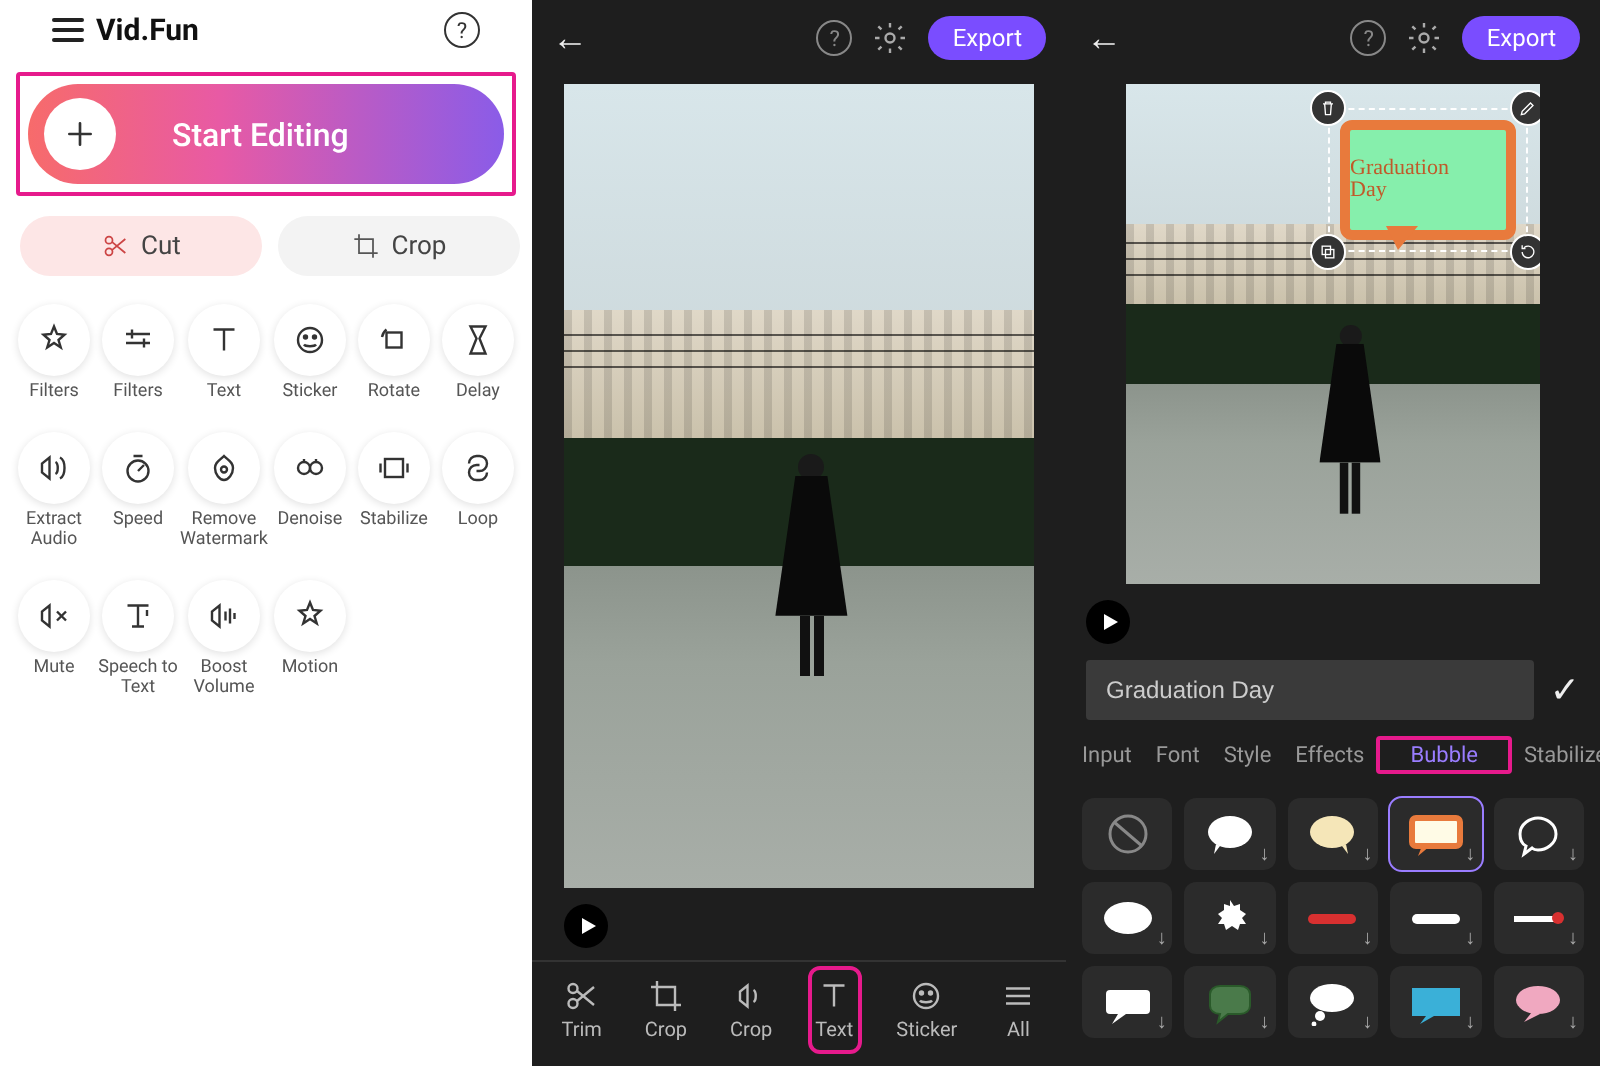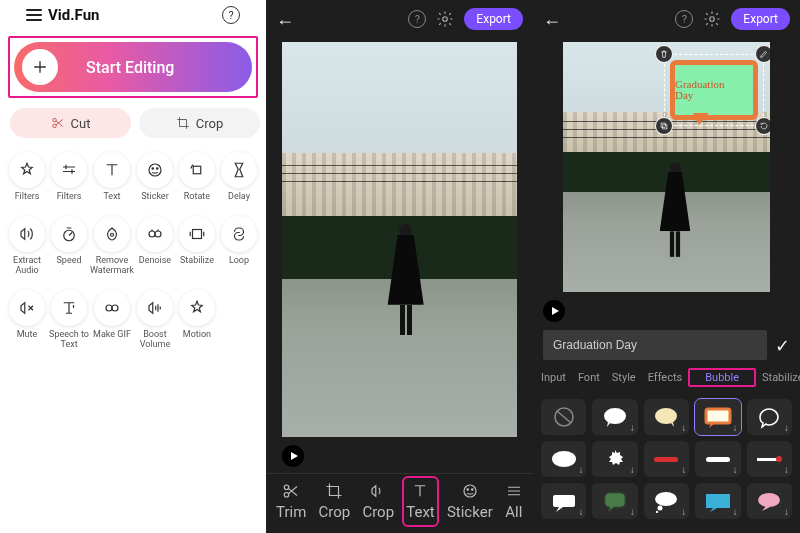--- a/index.html
+++ b/index.html
@@ -43,21 +43,21 @@
 .ground { position: absolute; top: 60%; left: 0; right: 0; bottom: 0; background: linear-gradient(#8c948c 0%, #9aa29a 30%, #a8aea8 100%); }
 .person { position: absolute; left: 42%; top: 46%; width: 50px; height: 140px; }
 .p-head { width: 13px; height: 13px; background: #1a1a1a; border-radius: 50%; margin: 0 auto; }
 .p-body { width: 40px; height: 70px; background: #0a0a0a; margin: -2px auto 0; clip-path: polygon(30% 0, 70% 0, 95% 100%, 5% 100%); }
 .p-legs { display: flex; justify-content: center; gap: 2px; }
 .p-leg { width: 5px; height: 30px; background: #111; }
 .playbar { padding: 4px 16px 6px; }
 .play-circle { width: 22px; height: 22px; background: #000; border-radius: 50%; display: flex; align-items: center; justify-content: center; }
 .play-tri { width: 0; height: 0; border-left: 7px solid #fff; border-top: 4px solid transparent; border-bottom: 4px solid transparent; margin-left: 2px; }
 .edit-bottom { display: flex; align-items: flex-end; justify-content: space-around; padding: 4px 4px 8px 4px; background: #1e1e1e; border-top: 1px solid #333; }
-.eb-item { display: flex; flex-direction: column; align-items: center; gap: 3px; color: #bbb; font-size: 15px; padding: 4px 2px; border-radius: 4px; }
+.eb-item { display: flex; flex-direction: column; align-items: center; gap: 3px; color: #bbb; font-size: 10px; padding: 4px 2px; border-radius: 4px; }
 .eb-item svg { width: 18px; height: 18px; stroke: #bbb; fill: none; stroke-width: 1.6; }
 .eb-item.sel { outline: 2px solid #e61a8c; }
 
 
 .panel3 { width: 267px; height: 533px; background: #1e1e1e; display: flex; flex-direction: column; }
 .p3-preview { margin: 4px 30px 4px 30px; height: 250px; background: #ccc; position: relative; overflow: hidden; }
 .p3-preview .sky,.p3-preview .building,.p3-preview .hedge,.p3-preview .ground,.p3-preview .person,.p3-preview .wires{ }
 .p3-preview .person { transform: scale(0.85); top: 44%; }
 .bubble-overlay { position: absolute; right: 6px; top: 12px; width: 100px; height: 72px; }
 .sel-box { position: absolute; inset: 0; border: 1.5px dashed #fff; }
@@ -244,29 +244,20 @@
         <div class="tool-ic">
           <svg viewBox="0 0 24 24">
             <path d="M5 5h14M12 5v14M8 19h8M18 8v4"></path>
           </svg>
         </div>
         <div class="tool-label">Speech to Text</div>
       </div>
       <div class="tool">
         <div class="tool-ic">
           <svg viewBox="0 0 24 24">
-            <circle cx="8" cy="12" r="4"></circle>
-            <circle cx="16" cy="12" r="4"></circle>
-          </svg>
-        </div>
-        <div class="tool-label">Make GIF</div>
-      </div>
-      <div class="tool">
-        <div class="tool-ic">
-          <svg viewBox="0 0 24 24">
             <path d="M9 5v14l-5-4V9zM13 9v6M16 7v10M19 10v4"></path>
           </svg>
         </div>
         <div class="tool-label">Boost Volume</div>
       </div>
       <div class="tool">
         <div class="tool-ic">
           <svg viewBox="0 0 24 24">
             <path d="M12 3l2 5 5 .5-4 3.5 1.5 5L12 14l-4.5 3 1.5-5-4-3.5 5-.5z"></path>
           </svg>

